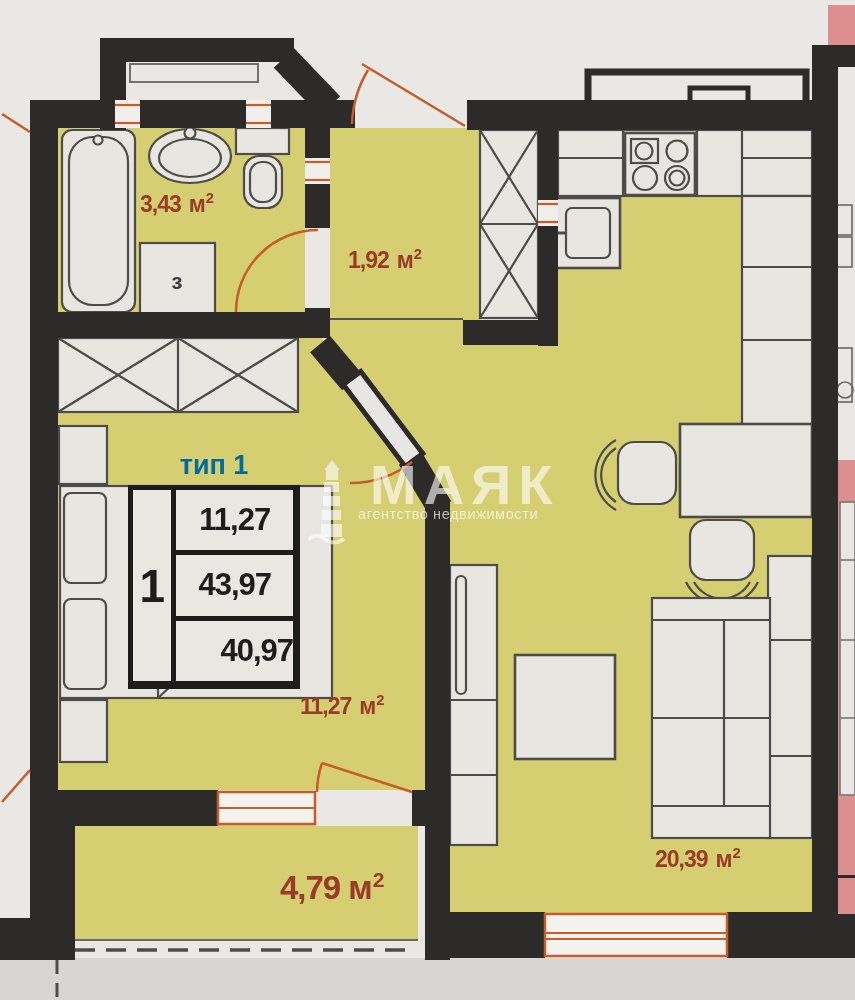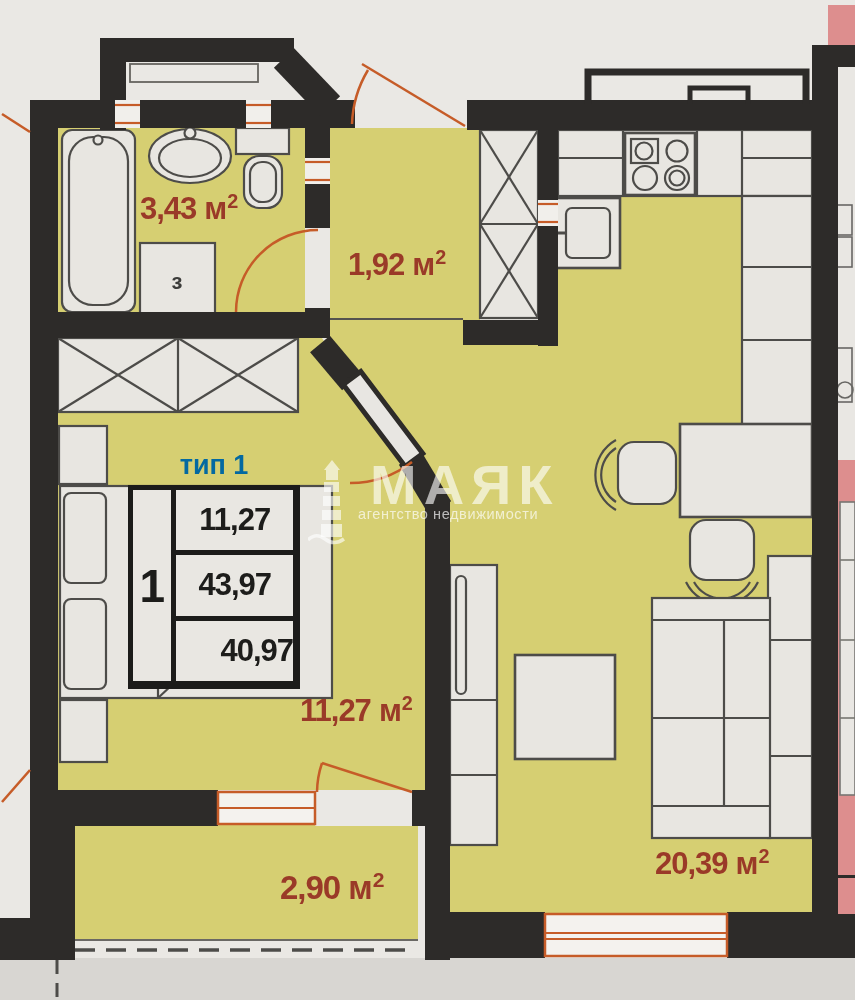--- a/index.html
+++ b/index.html
@@ -1,19 +1,19 @@
 <!DOCTYPE html>
 <html><head>
 <meta charset="utf-8">
 <style>
   html,body{margin:0;padding:0;background:#c8c6c2;}
   #screen{position:relative;width:855px;height:1000px;overflow:hidden;background:#eae8e4;
           font-family:"Liberation Sans",sans-serif;}
   #plan-svg{position:absolute;left:0;top:0;z-index:1;}
-  .area-label{position:absolute;z-index:3;color:#9a3a28;font-weight:700;font-size:31px;
+  .area-label{position:absolute;z-index:3;color:#9a3a28;font-weight:700;font-size:23px;
               letter-spacing:-1px;white-space:nowrap;}
   .area-label .unit{margin-left:8px;}
   .area-label sup{font-size:0.64em;margin-left:1px;}
   .stamp-title{position:absolute;left:128px;top:450px;width:172px;z-index:4;text-align:center;
                font-size:27px;font-weight:700;color:#0369a1;}
   .stamp{position:absolute;left:128px;top:485px;width:172px;height:204px;z-index:4;
          background:#e9e7e2;border:5px solid #1c1c1a;border-right-width:7px;
          border-bottom-width:8px;box-sizing:border-box;display:flex;}
   .stamp-left{width:57px;border-right:5px solid #1c1c1a;display:flex;align-items:center;
               justify-content:center;font-size:46px;font-weight:700;color:#1d1d1b;}
@@ -273,21 +273,21 @@
   <div class="area-label" style="left:140px;top:190px;">
     <span>3,43</span><span class="unit">м</span><sup>2</sup>
   </div>
   <div class="area-label" style="left:348px;top:246px;">
     <span>1,92</span><span class="unit">м</span><sup>2</sup>
   </div>
   <div class="area-label" style="left:300px;top:692px;">
     <span>11,27</span><span class="unit">м</span><sup>2</sup>
   </div>
   <div class="area-label" style="left:280px;top:868px;font-size:33px;">
-    <span>2,90</span><span class="unit">м</span><sup>2</sup>
+    <span>4,79</span><span class="unit">м</span><sup>2</sup>
   </div>
   <div class="area-label" style="left:655px;top:845px;">
     <span>20,39</span><span class="unit">м</span><sup>2</sup>
   </div>
 
   <div class="stamp-title">тип 1</div>
   <div class="stamp">
     <div class="stamp-left">1</div>
     <div class="stamp-right">
       <div class="stamp-cell">11,27</div>

